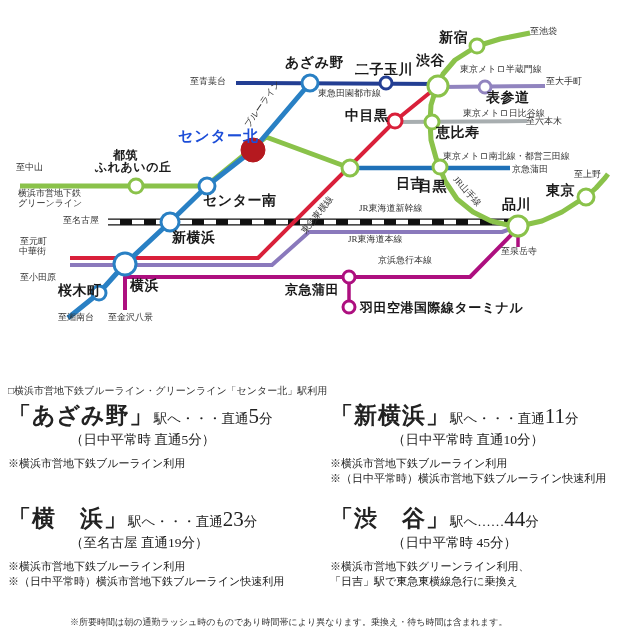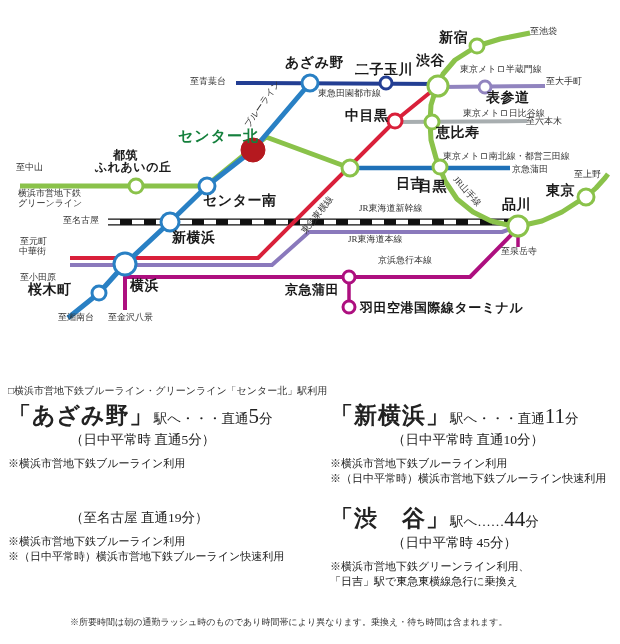--- a/index.html
+++ b/index.html
@@ -4,21 +4,21 @@
 <style>
   html,body{margin:0;padding:0;background:#fff;}
   #stage{position:relative;width:620px;height:644px;background:#fff;overflow:hidden;
          font-family:"Liberation Sans","DejaVu Sans",sans-serif;}
   
   #map{position:absolute;left:0;top:0;width:620px;height:360px;}
   #map-svg{position:absolute;left:0;top:0;}
   #map-labels{position:absolute;left:0;top:0;width:620px;height:360px;}
   .ml{position:absolute;white-space:nowrap;transform-origin:0 0;line-height:1;}
   .ml-st{font-weight:700;color:#1a1a1a;letter-spacing:0.5px;}
-  .ml-red{font-weight:700;color:#15803d;letter-spacing:1px;}
+  .ml-red{font-weight:700;color:#1d4ed8;letter-spacing:1px;}
   .ml-dir{font-family:"Liberation Serif","DejaVu Serif",serif;color:#333;}
   .ml-ln{font-family:"Liberation Serif","DejaVu Serif",serif;color:#333;}
   
   #access{position:absolute;left:0;top:0;width:524px;height:644px;
           font-family:"Liberation Serif","DejaVu Serif",serif;color:#222;}
   .hdr{position:absolute;left:8px;top:384px;font-size:10px;color:#333;}
   .blk{position:absolute;width:300px;}
   .main{line-height:1.1;}
   .stn{font-size:23px;letter-spacing:1px;font-weight:bold;}
   .pre{font-size:13.5px;}
@@ -77,21 +77,21 @@
         <div class="ml ml-st" style="left: 439px; top: 30px; font-size: 14px;">新宿</div>
         <div class="ml ml-st" style="left: 486px; top: 90px; font-size: 14px;">表参道</div>
         <div class="ml ml-st" style="left: 345px; top: 108px; font-size: 14px;">中目黒</div>
         <div class="ml ml-st" style="left: 436px; top: 125px; font-size: 14px;">恵比寿</div>
         <div class="ml ml-st" style="left: 352px; top: 176px; font-size: 14px; margin-left: 44px;">日吉</div>
         <div class="ml ml-st" style="left: 418px; top: 179px; font-size: 14px;">目黒</div>
         <div class="ml ml-st" style="left: 502px; top: 197px; font-size: 14px;">品川</div>
         <div class="ml ml-st" style="left: 546px; top: 183px; font-size: 14px;">東京</div>
         <div class="ml ml-st" style="left: 203px; top: 193px; font-size: 14px;">センター南</div>
         <div class="ml ml-st" style="left: 172px; top: 230px; font-size: 14px;">新横浜</div>
-        <div class="ml ml-st" style="left: 28px; top: 283px; font-size: 14px; font-family: Liberation Serif, serif;">桜木町</div>
+        <div class="ml ml-st" style="left: 58px; top: 283px; font-size: 14px;">桜木町</div>
         <div class="ml ml-st" style="left: 130px; top: 278px; font-size: 14px;">横浜</div>
         <div class="ml ml-st" style="left: 285px; top: 283px; font-size: 13px;">京急蒲田</div>
         <div class="ml ml-st" style="left: 360px; top: 301px; font-size: 13px;">羽田空港国際線ターミナル</div>
         <div class="ml ml-st" style="left: 113px; top: 149px; font-size: 12px;">都筑</div>
         <div class="ml ml-st" style="left: 95px; top: 161px; font-size: 12px;">ふれあいの丘</div>
         <div class="ml ml-dir" style="left: 190px; top: 77px; font-size: 9px;">至青葉台</div>
         <div class="ml ml-dir" style="left: 530px; top: 27px; font-size: 9px;">至池袋</div>
         <div class="ml ml-dir" style="left: 546px; top: 77px; font-size: 9px;">至大手町</div>
         <div class="ml ml-dir" style="left: 526px; top: 117px; font-size: 9px;">至六本木</div>
         <div class="ml ml-dir" style="left: 512px; top: 165px; font-size: 9px;">京急蒲田</div>
@@ -133,20 +133,21 @@
     <div class="blk" style="left:330px;top:403px">
       <div class="main"><span class="stn">「新横浜」</span><span class="pre">駅へ・・・直通</span><span class="num">11</span><span class="pre">分</span></div>
       <div class="sub">（日中平常時 直通10分）</div>
       <div class="notes">
           <div class="note">※横浜市営地下鉄ブルーライン利用</div>
           <div class="note">※（日中平常時）横浜市営地下鉄ブルーライン快速利用</div>
         </div>
     </div>
 
     <div class="blk" style="left:8px;top:506px">
+      <div class="main"><span class="stn">「横　浜」</span><span class="pre">駅へ・・・直通</span><span class="num">23</span><span class="pre">分</span></div>
       <div class="sub">（至名古屋 直通19分）</div>
       <div class="notes">
           <div class="note">※横浜市営地下鉄ブルーライン利用</div>
           <div class="note">※（日中平常時）横浜市営地下鉄ブルーライン快速利用</div>
         </div>
     </div>
 
     <div class="blk" style="left:330px;top:506px">
       <div class="main"><span class="stn">「渋　谷」</span><span class="pre">駅へ……</span><span class="num">44</span><span class="pre">分</span></div>
       <div class="sub">（日中平常時 45分）</div>

